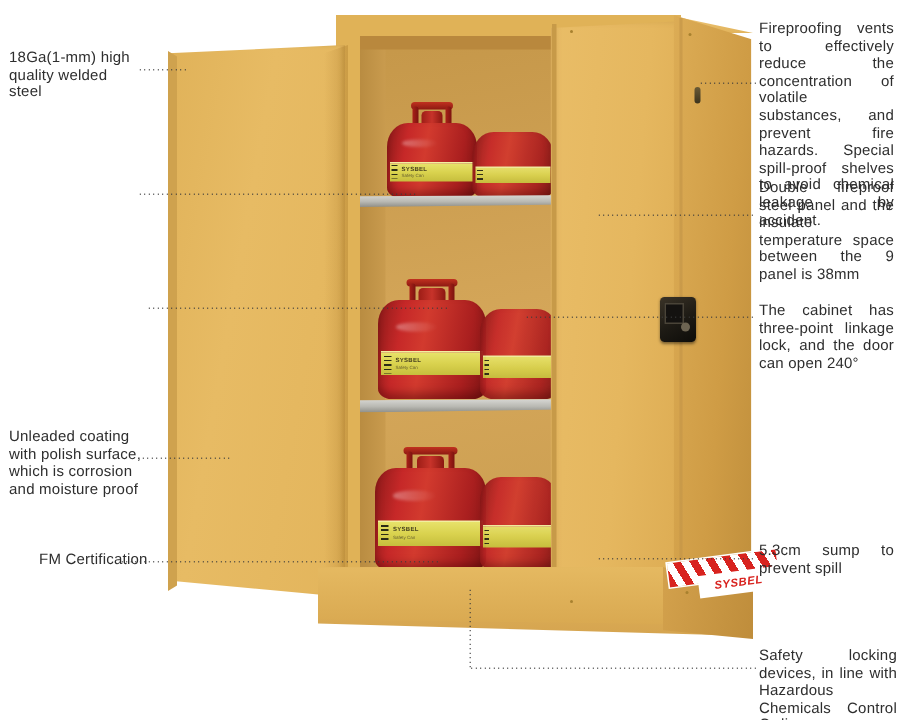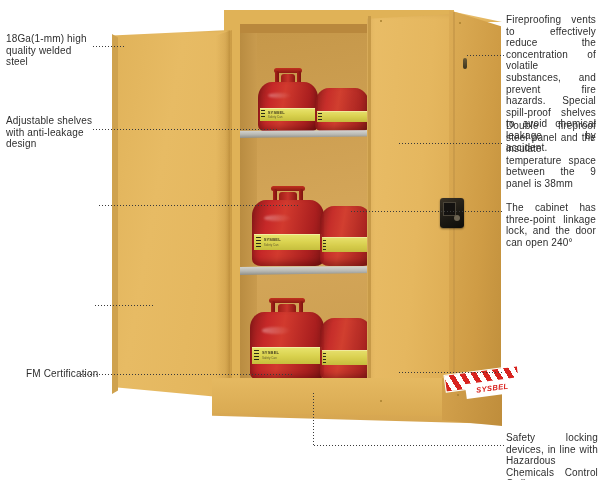--- a/index.html
+++ b/index.html
@@ -360,38 +360,39 @@
       <div class="band">
         <span>SYSBEL</span>
       </div>
     </div>
 
   </div>
 
   <div class="anno left" style="left:6px;top:33px;width:90px;">18Ga(1-mm) high quality welded steel</div>
   <div class="dots" style="left:92px;top:46px;width:34px;"></div>
 
-  <div class="anno left" style="left:6px;top:115px;width:90px;">Adjustable shelves with anti-leakage design</div>
   <div class="dots" style="left:92px;top:129px;width:186px;"></div>
 
   <div class="dots" style="left:98px;top:205px;width:200px;"></div>
 
+  <div class="anno left" style="left:6px;top:286px;width:92px;">Unleaded coating with polish surface, which is corrosion and moisture proof</div>
   <div class="dots" style="left:94px;top:305px;width:60px;"></div>
 
   <div class="anno left" style="left:6px;top:368px;width:74px;padding-left:20px;">FM Certification</div>
   <div class="dots" style="left:80px;top:374px;width:212px;"></div>
 
   <div class="anno right" style="left:506px;top:14px;width:90px;">Fireproofing vents to effectively reduce the concentration of volatile substances, and prevent fire hazards. Special spill-proof shelves to avoid chemical leakage by accident.</div>
   <div class="dots" style="left:466px;top:55px;width:38px;"></div>
 
   <div class="anno right" style="left:506px;top:120px;width:90px;">Double fireproof steel panel and the insulate temperature space between the 9 panel is 38mm</div>
   <div class="dots" style="left:398px;top:143px;width:106px;"></div>
 
   <div class="anno right" style="left:506px;top:202px;width:90px;">The cabinet has three-point linkage lock, and the door can open 240°</div>
   <div class="dots" style="left:350px;top:211px;width:154px;"></div>
 
+  <div class="anno right" style="left:506px;top:362px;width:90px;">5.3cm sump to prevent spill</div>
   <div class="dots" style="left:398px;top:372px;width:106px;"></div>
 
   <div class="anno right" style="left:506px;top:432px;width:92px;">Safety locking devices, in line with Hazardous Chemicals Control Ordinance (December 1st, 2011 Version)</div>
   <div class="vdots" style="left:313px;top:392px;height:54px;"></div>
   <div class="dots" style="left:313px;top:445px;width:192px;"></div>
 
 </div>
 
 </body></html>

